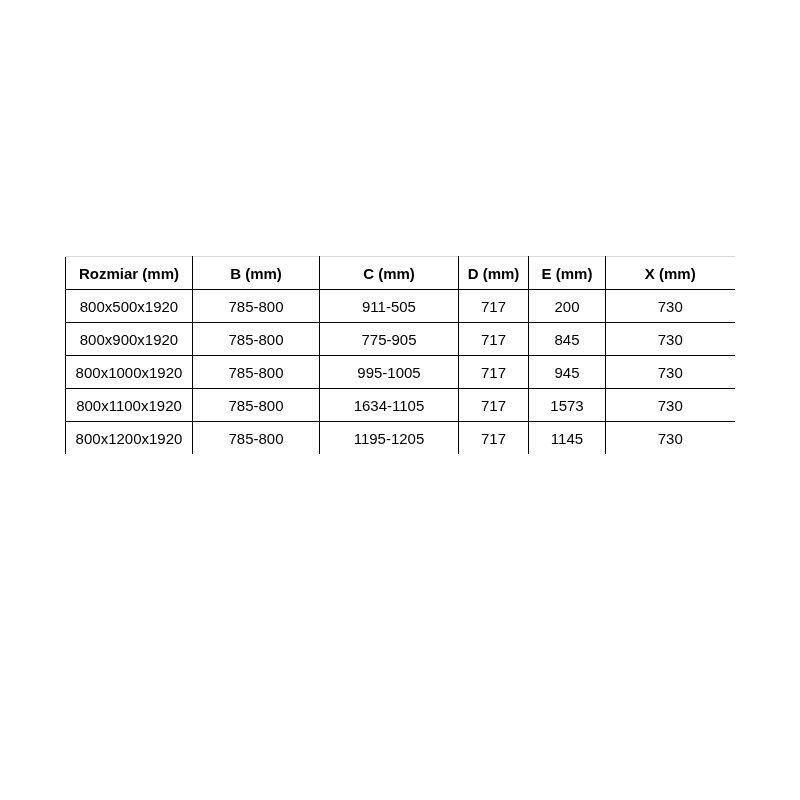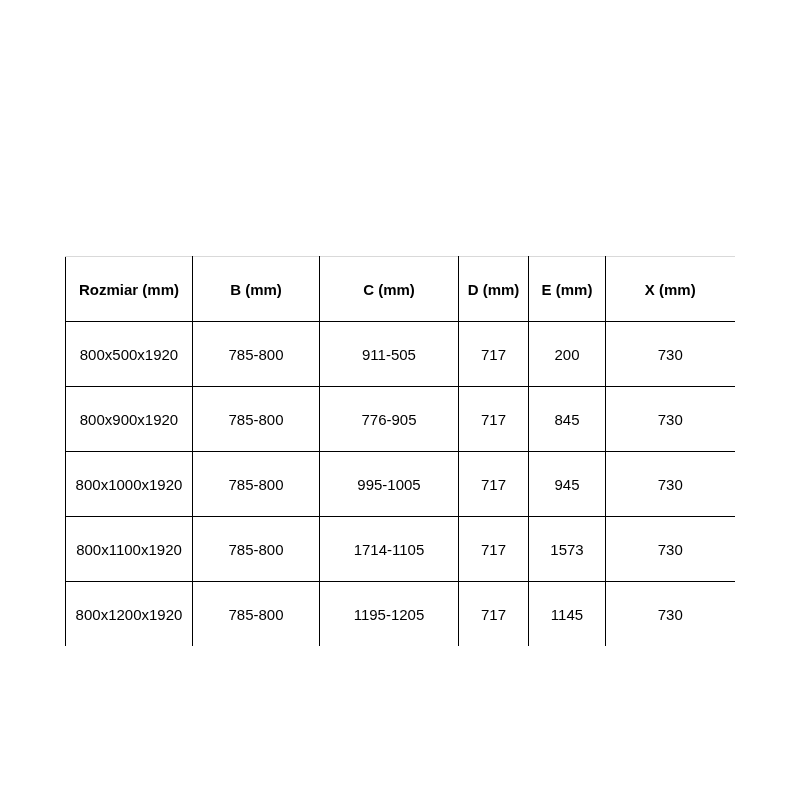--- a/index.html
+++ b/index.html
@@ -26,21 +26,21 @@
   .size-table col.c0 { width: 127px; }
   .size-table col.c1 { width: 127px; }
   .size-table col.c2 { width: 139px; }
   .size-table col.c3 { width: 70px;  }
   .size-table col.c4 { width: 77px;  }
   .size-table col.c5 { width: 129px; }
 
   .size-table th,
   .size-table td {
     height: 32px;
-    padding: 16px 2px;
+    padding: 0 2px;
     text-align: center;
     vertical-align: middle;
     font-size: 15px;
     line-height: 1;
     color: #000000;
     white-space: nowrap;
     border-right: 1.5px solid #000000;
     border-bottom: 1.5px solid #000000;
   }
   .size-table th {
@@ -88,37 +88,37 @@
         <td>800x500x1920</td>
         <td>785-800</td>
         <td>911-505</td>
         <td>717</td>
         <td>200</td>
         <td>730</td>
       </tr>
       <tr>
         <td>800x900x1920</td>
         <td>785-800</td>
-        <td>776-905</td>
+        <td>775-905</td>
         <td>717</td>
         <td>845</td>
         <td>730</td>
       </tr>
       <tr>
         <td>800x1000x1920</td>
         <td>785-800</td>
         <td>995-1005</td>
         <td>717</td>
         <td>945</td>
         <td>730</td>
       </tr>
       <tr>
         <td>800x1100x1920</td>
         <td>785-800</td>
-        <td>1714-1105</td>
+        <td>1634-1105</td>
         <td>717</td>
         <td>1573</td>
         <td>730</td>
       </tr>
       <tr>
         <td>800x1200x1920</td>
         <td>785-800</td>
         <td>1195-1205</td>
         <td>717</td>
         <td>1145</td>

